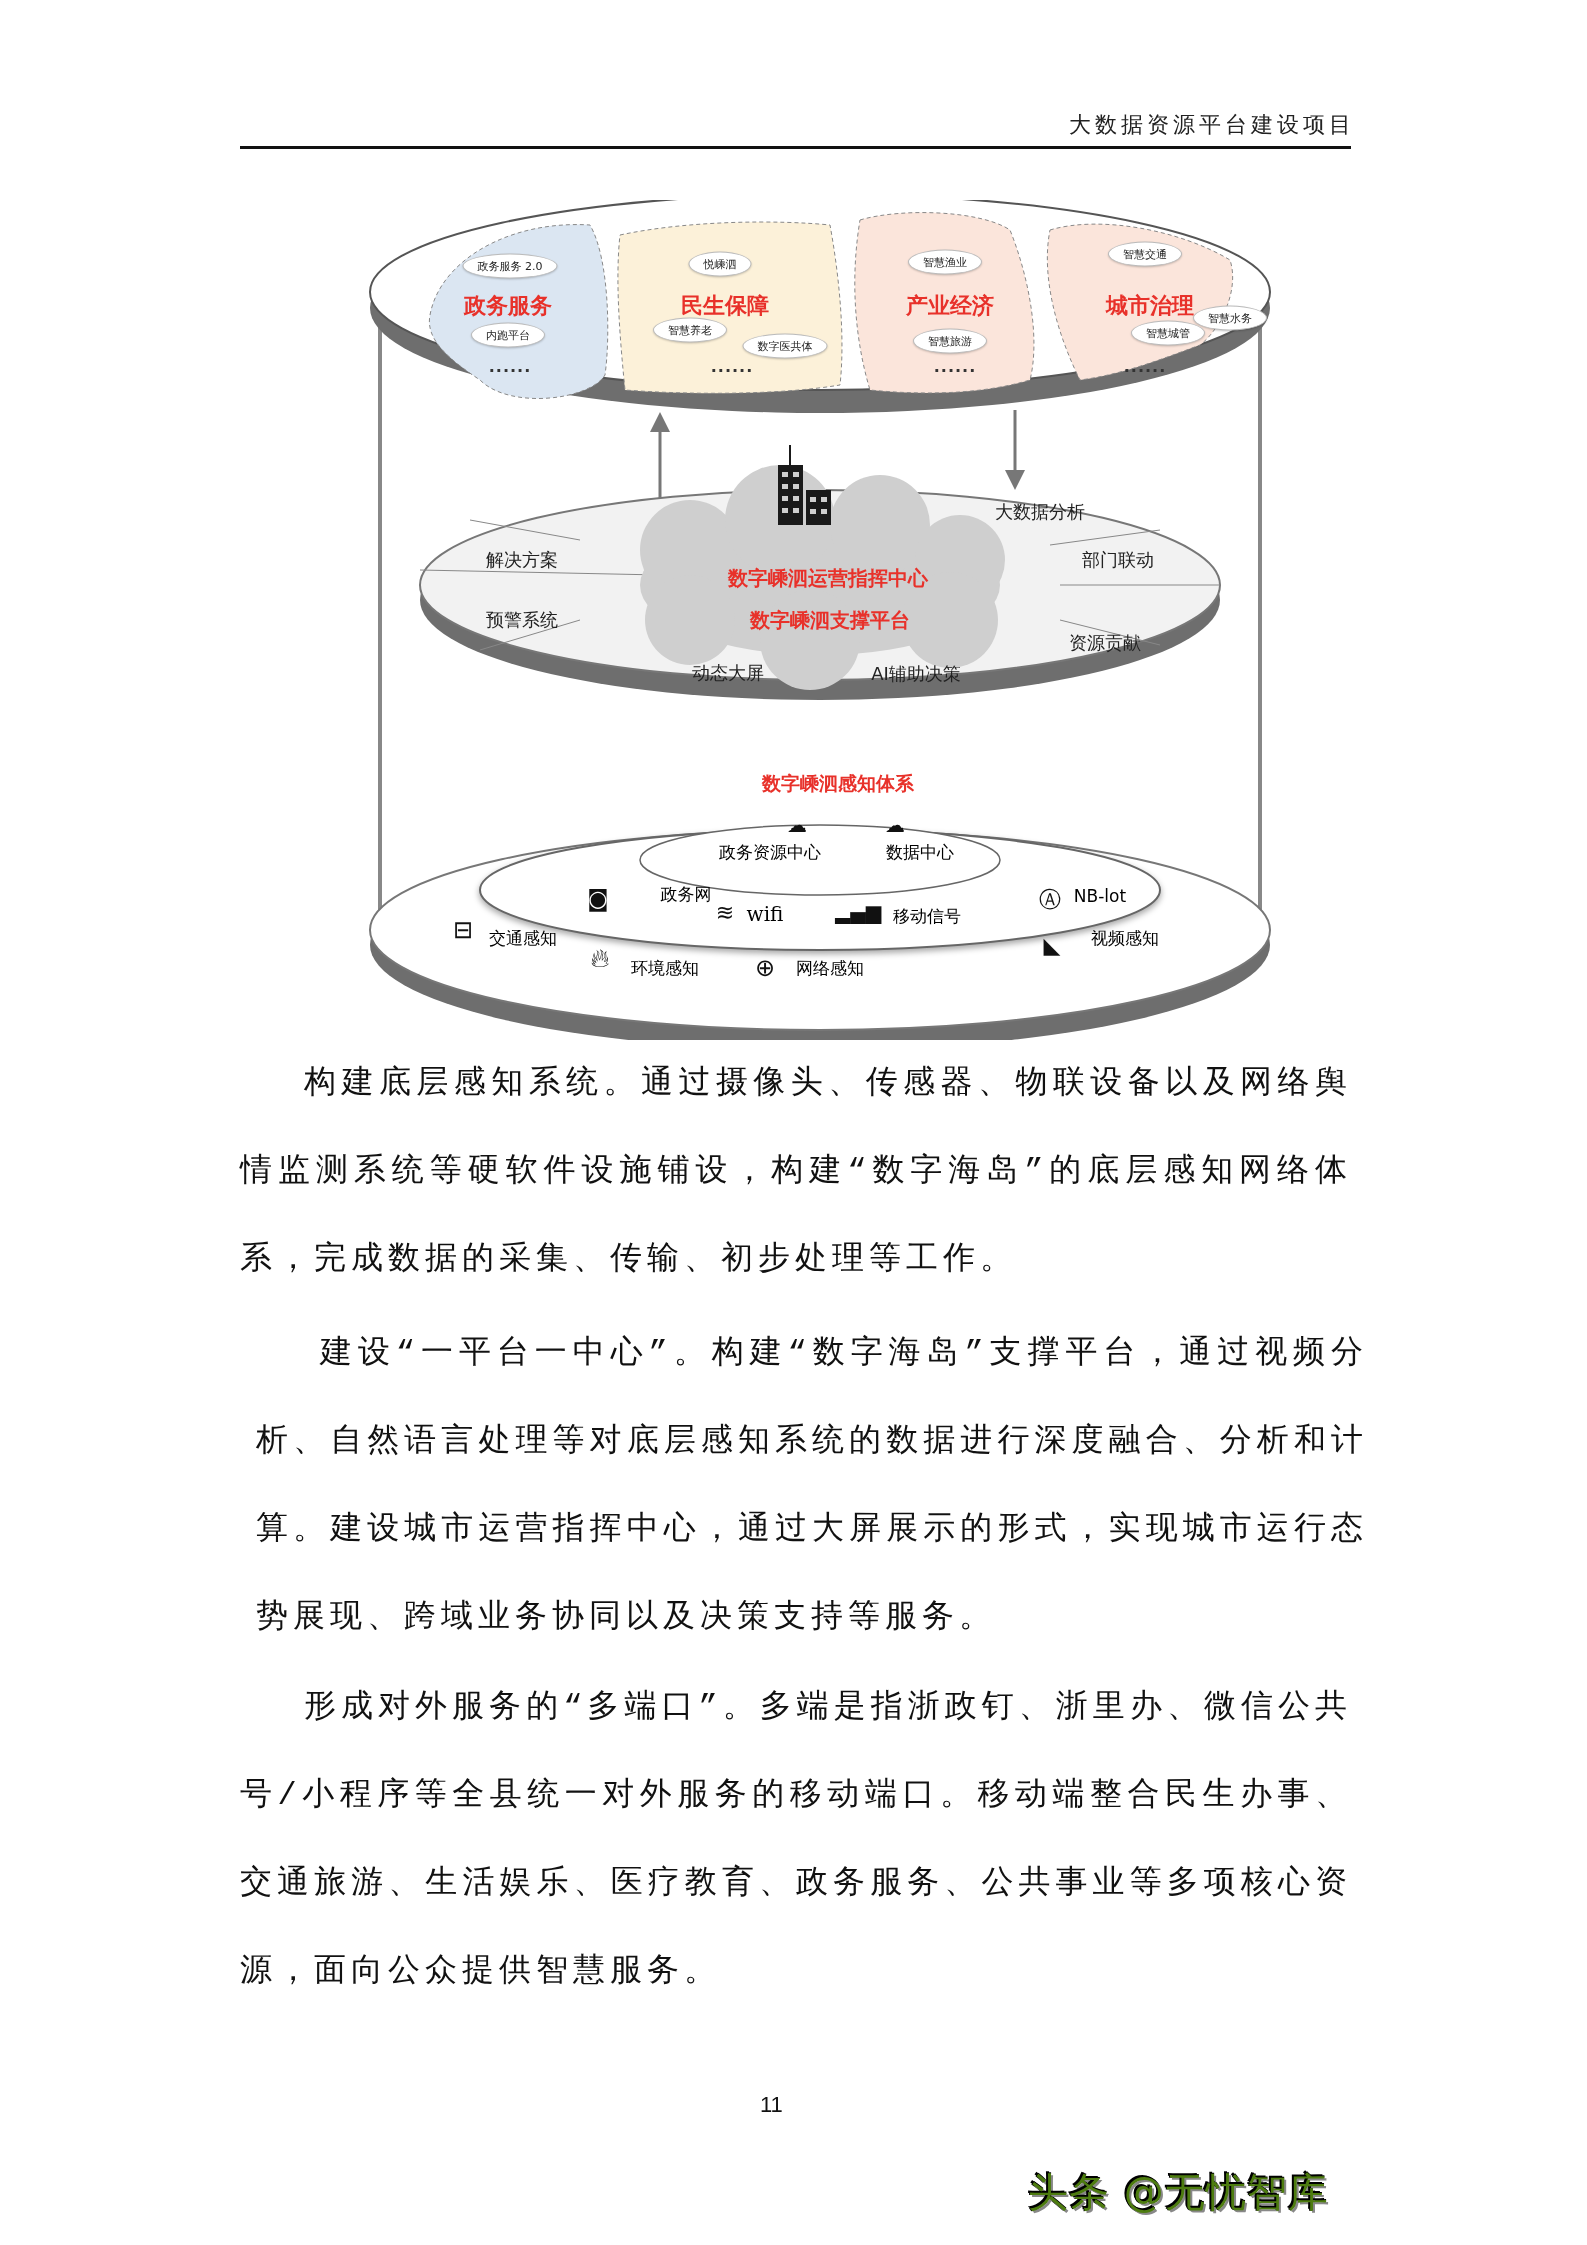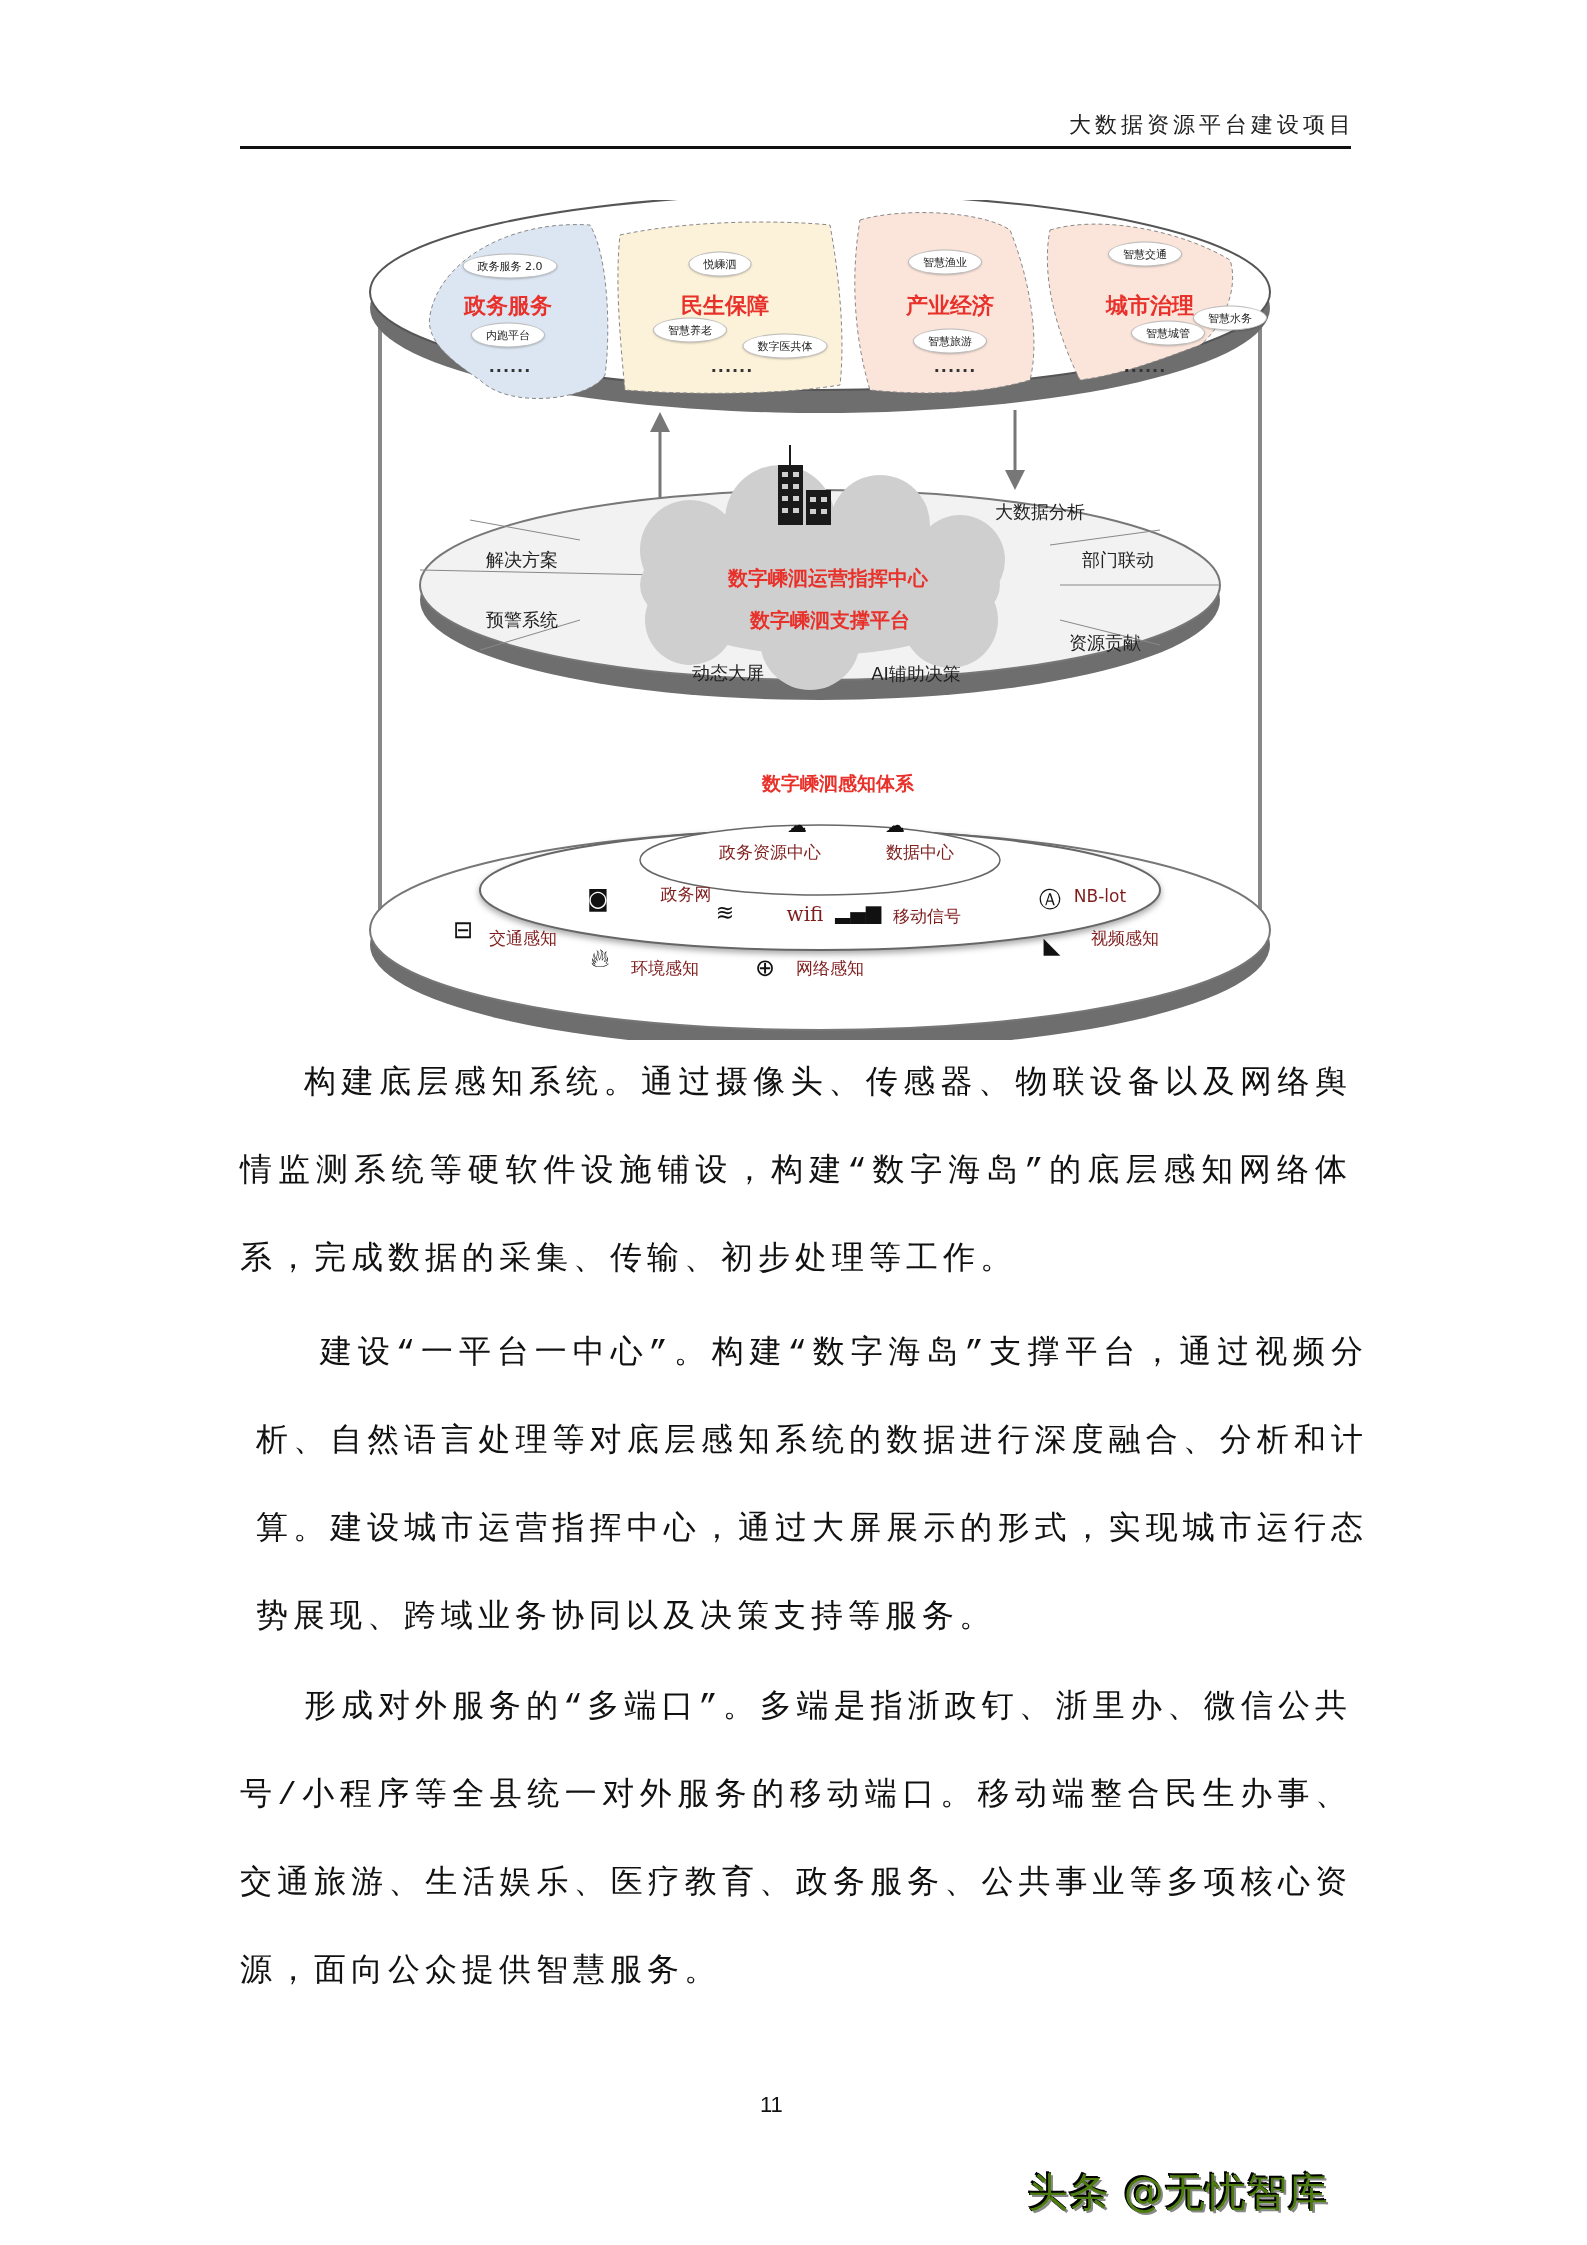--- a/index.html
+++ b/index.html
@@ -13,21 +13,21 @@
   .figure { position: absolute; left: 360px; top: 200px; width: 920px; height: 840px; }
   .figure svg { position: absolute; left: 0; top: 0; }
   .lbl { position: absolute; font-family: "DejaVu Sans", sans-serif; white-space: nowrap;
          transform: translate(-50%, -50%); }
   .lbl.red { color: #e8312a; font-weight: bold; }
   .lbl.big { font-size: 22px; }
   .lbl.mid { font-size: 18px; color: #222; }
   .lbl.pill { font-size: 11px; color: #222; background: #fff; border: 1px solid #bbb;
               border-radius: 50%; padding: 5px 14px; box-shadow: 0 1px 2px rgba(0,0,0,0.2); text-align:center; line-height: 13px;}
   .lbl.dots { font-size: 16px; color: #333; font-weight: bold; letter-spacing: 1px; }
-  .lbl.small { font-size: 17px; color: #7f1d1d; }
+  .lbl.small { font-size: 17px; color: #000000; }
   .lbl.ico { font-size: 26px; color: #111; }
 
   .body-text { position: absolute; left: 240px; width: 1112px; font-size: 32px;
                line-height: 88px; letter-spacing: 5px; text-align: justify;
                font-family: "DejaVu Serif", "Liberation Serif", serif; color: #111; }
   .body-text p { margin: 0; text-indent: 2em; font-family: Liberation Mono, monospace; }
   .p1 { top: 1040px; }
   .p2 { top: 1310px; margin-left: 16px; }
   .p3 { top: 1664px; }
 
@@ -144,21 +144,21 @@
 
   <div class="lbl red" style="left:478px;top:584px;font-size:19px;">数字嵊泗感知体系</div>
   <div class="lbl ico" style="left:437px;top:625px;font-size:20px;">☁</div>
   <div class="lbl small" style="left:410px;top:652px;">政务资源中心</div>
   <div class="lbl ico" style="left:535px;top:625px;font-size:20px;">☁</div>
   <div class="lbl small" style="left:560px;top:652px;">数据中心</div>
 
   <div class="lbl ico" style="left:238px;top:698px;font-size:22px;">◙</div>
   <div class="lbl small" style="left:298px;top:694px;margin-left:28px;">政务网</div>
   <div class="lbl ico" style="left:365px;top:712px;font-size:22px;">≋</div>
-  <div class="lbl small" style="left:405px;top:714px;font-family:'DejaVu Serif',serif;font-size:20px;margin-left:40px;">wifi</div>
+  <div class="lbl small" style="left:405px;top:714px;font-family:'DejaVu Serif',serif;font-size:20px;">wifi</div>
   <div class="lbl ico" style="left:498px;top:712px;font-size:20px;">▂▄▆</div>
   <div class="lbl small" style="left:567px;top:716px;">移动信号</div>
   <div class="lbl ico" style="left:690px;top:700px;font-size:22px;">Ⓐ</div>
   <div class="lbl small" style="left:740px;top:696px;">NB-lot</div>
 
   <div class="lbl ico" style="left:103px;top:730px;font-size:24px;">⊟</div>
   <div class="lbl small" style="left:163px;top:738px;">交通感知</div>
 
   <div class="lbl ico" style="left:240px;top:758px;font-size:26px;">🔥︎</div>
   <div class="lbl small" style="left:305px;top:768px;">环境感知</div>

